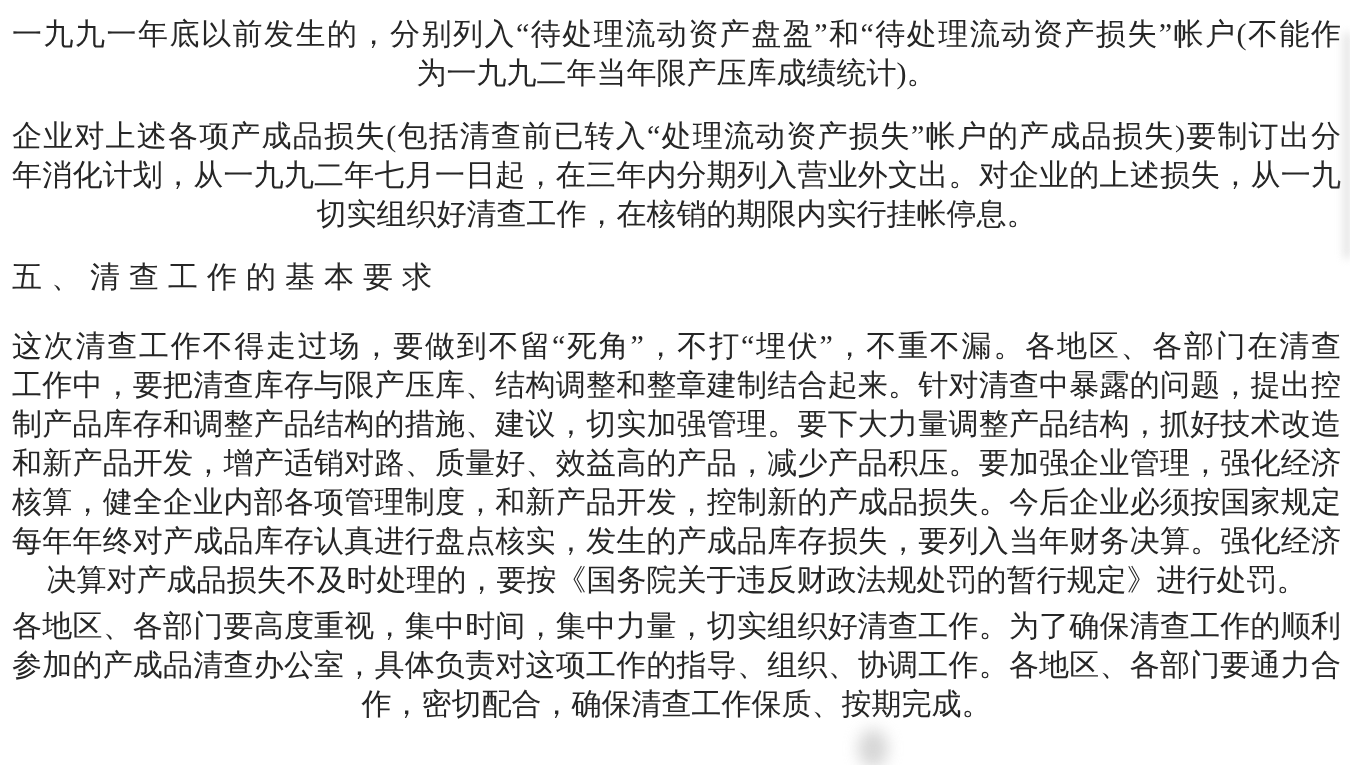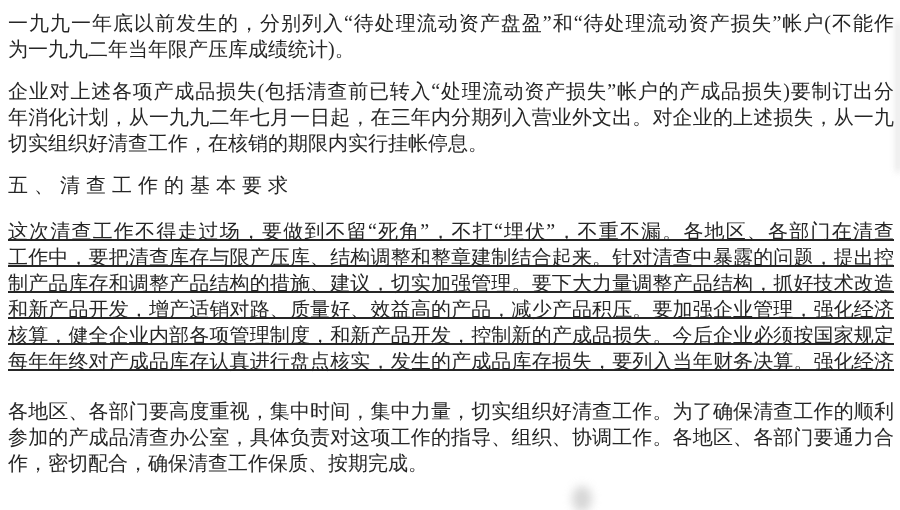--- a/index.html
+++ b/index.html
@@ -14,32 +14,32 @@
     background: #ffffff;
     font-family: "Liberation Serif", "DejaVu Serif", serif;
     color: #262626;
   }
   .content {
     position: absolute;
     left: 8px; top: 10px;
     width: 886px;
   }
   .para { margin: 0 0 16px 0; }
-  .para.gap-sm { margin-bottom: 24px; text-decoration: underline; }
+  .para.gap-sm { margin-bottom: 5px; }
   .para.heading { margin: 0 0 20px 0; font-family: Liberation Serif, serif; }
   .line {
     display: block;
     font-size: 20px;
     line-height: 26px;
     text-align: justify;
     text-align-last: justify;
     text-justify: inter-character;
   }
   .line.end {
-    text-align: left;
+    text-align: center;
     text-align-last: auto;
   }
   .heading .line {
     letter-spacing: 6px;
     text-align: left;
     text-align-last: auto;
   }
   
   .smudge {
     position: absolute;
@@ -80,20 +80,21 @@
       <span class="line end">五、清查工作的基本要求</span>
     </div>
 
     <div class="para gap-sm">
       <span class="line">这次清查工作不得走过场，要做到不留“死角”，不打“埋伏”，不重不漏。各地区、各部门在清查</span>
       <span class="line">工作中，要把清查库存与限产压库、结构调整和整章建制结合起来。针对清查中暴露的问题，提出控</span>
       <span class="line">制产品库存和调整产品结构的措施、建议，切实加强管理。要下大力量调整产品结构，抓好技术改造</span>
       <span class="line">和新产品开发，增产适销对路、质量好、效益高的产品，减少产品积压。要加强企业管理，强化经济</span>
       <span class="line">核算，健全企业内部各项管理制度，和新产品开发，控制新的产成品损失。今后企业必须按国家规定</span>
       <span class="line">每年年终对产成品库存认真进行盘点核实，发生的产成品库存损失，要列入当年财务决算。强化经济</span>
+      <span class="line end">决算对产成品损失不及时处理的，要按《国务院关于违反财政法规处罚的暂行规定》进行处罚。</span>
     </div>
 
     <div class="para">
       <span class="line">各地区、各部门要高度重视，集中时间，集中力量，切实组织好清查工作。为了确保清查工作的顺利</span>
       <span class="line">参加的产成品清查办公室，具体负责对这项工作的指导、组织、协调工作。各地区、各部门要通力合</span>
       <span class="line end">作，密切配合，确保清查工作保质、按期完成。</span>
     </div>
 
   </div>
 

